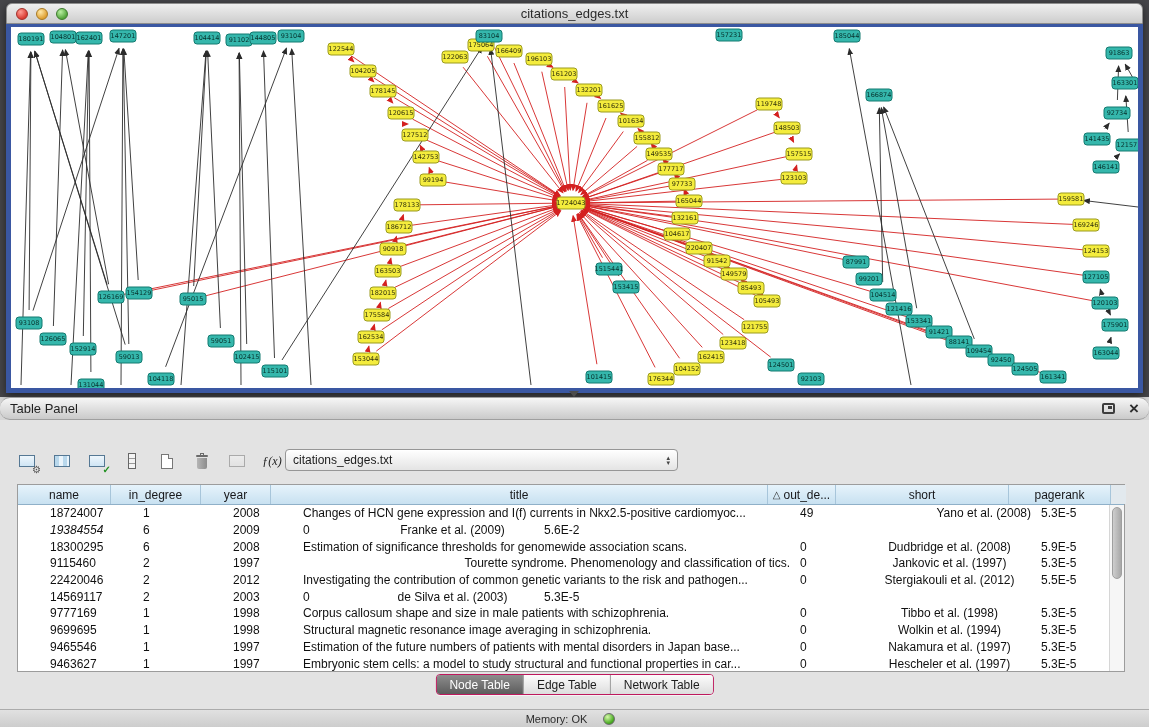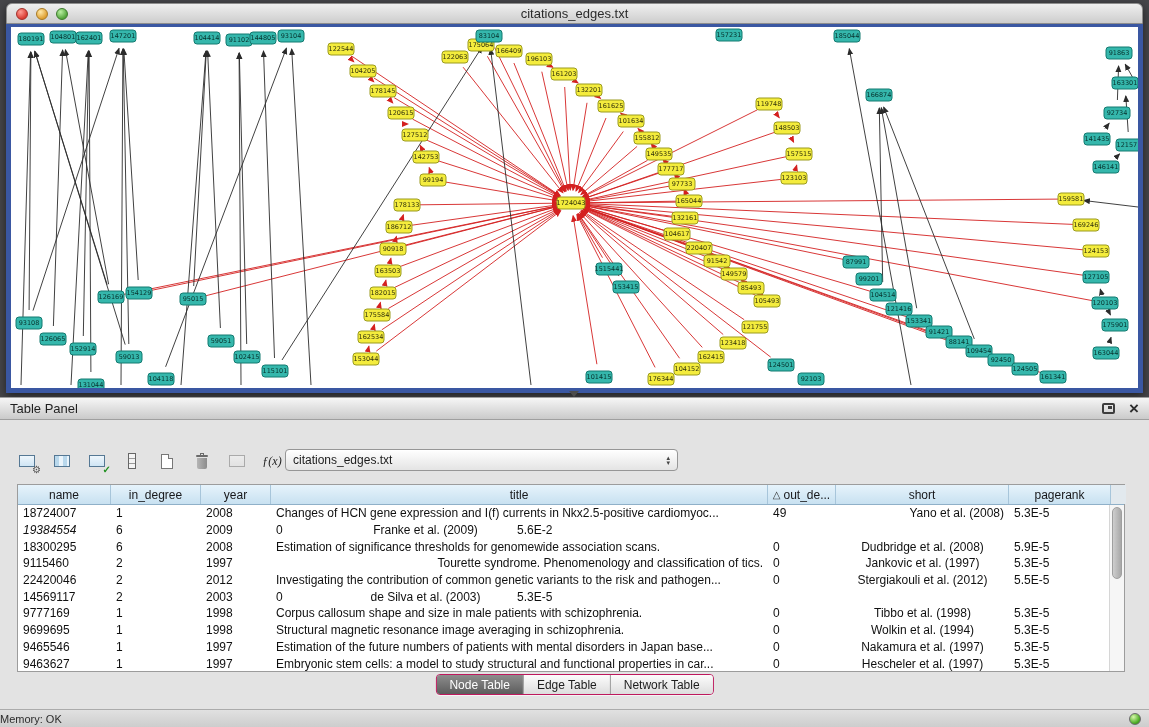--- a/index.html
+++ b/index.html
@@ -36,21 +36,21 @@
   .splitter-arrow {
     position:absolute; left:569px; top:391px; width:0; height:0; z-index:5;
     border-left:5px solid transparent; border-right:5px solid transparent; border-top:6px solid #4c4c4c;
   }
 
   
   .panel-header {
     position:absolute; left:0; top:397px; width:1149px; height:23px;
     background:linear-gradient(#f6f6f6,#cacaca);
     border-top:1px solid #9e9e9e; border-bottom:1px solid #9f9f9f;
-    display:flex; align-items:center; padding:0 10px; font-size:13px; color:#1f1f1f;
+    display:flex; align-items:center; padding:0 10px; font-size:13px; color:#1f1f1f;border-radius:10px;
   }
   .ph-icons { margin-left:auto; display:flex; align-items:center; gap:14px; }
   .float-ic { width:13px; height:11px; border:2px solid #3d3d3d; border-radius:2px; position:relative; display:inline-block; }
   .float-ic span { position:absolute; right:1px; top:1px; width:4px; height:3px; background:#3d3d3d; }
   .close-ic { font-size:17px; font-weight:bold; color:#2e2e2e; line-height:14px; cursor:default; }
 
   .panel-body { position:absolute; left:0; top:420px; width:1149px; height:289px; background:#e3e3e3; }
 
   .toolbar { position:absolute; left:12px; top:27px; height:28px; display:flex; align-items:center; gap:5px; }
   .icon-btn { width:30px; height:26px; display:flex; align-items:center; justify-content:center; position:relative; border-radius:3px; }
@@ -83,42 +83,42 @@
     position:absolute; left:17px; top:64px; width:1108px; height:188px;
     background:#fff; border:1px solid #9c9c9c;
   }
   .thead { display:flex; height:20px; background:linear-gradient(#e6f3fb,#c8e1f1); border-bottom:1px solid #8fb0c8; }
   .th {
     border-right:1px solid #a7c5da; display:flex; align-items:center; justify-content:center;
     font-size:12px; color:#17171a; overflow:hidden; white-space:nowrap; flex:none;
   }
   .th .sort { margin-right:3px; font-size:10px; color:#333; }
   .corner { flex:none; width:15px; background:#e2e9ee; }
-  .tbody { position:relative; }
+  .tbody { position:relative;padding-left:27px; }
   .tr { display:flex; height:16.7px; align-items:center; }
   .td { flex:none; padding:0 5px; font-size:12px; color:#101010; white-space:nowrap; overflow:hidden; }
   .scrollbar {
     position:absolute; right:0; top:20px; bottom:0; width:15px;
     background:#f6f6f6; border-left:1px solid #d6d6d6;
   }
   .thumb { position:absolute; left:2px; right:2px; top:2px; height:72px; border-radius:6px; background:linear-gradient(90deg,#cecece,#a8a8a8); border:1px solid #9f9f9f; }
 
   .tabs {
     position:absolute; top:254px; left:50%; transform:translateX(-50%);
     display:flex; height:21px; border:1px solid #be185d; border-radius:4px; overflow:hidden;
     box-shadow:0 1px 0 rgba(255,255,255,.6);
   }
   .tab { padding:0 13px; display:flex; align-items:center; font-size:12px; color:#1d1d1d; background:linear-gradient(#fcfcfc,#dddddd); border-right:1px solid #979797; }
   .tab:last-child { border-right:none; }
   .tab.selected { background:linear-gradient(#8d8d8d,#5c5c5c); color:#fff; }
 
   .statusbar {
     position:absolute; left:0; bottom:0; width:1149px; height:18px;
     background:linear-gradient(#e1e1e1,#cdcdcd); border-top:1px solid #ababab;
-    display:flex; align-items:center; justify-content:space-between; gap:16px; padding-right:8px;
+    display:flex; align-items:center; justify-content:center; gap:16px; padding-right:8px;
     font-size:11px; color:#2c2c2c;
   }
   .orb { width:12px; height:12px; border-radius:50%; background:radial-gradient(circle at 35% 30%, #d7f8ab, #4cad25 65%, #2f7d12); border:1px solid #6c6c6c; }
 </style>
 </head>
 <body>
 
 <div class="desktop"></div>
 
 <div class="net-window">

